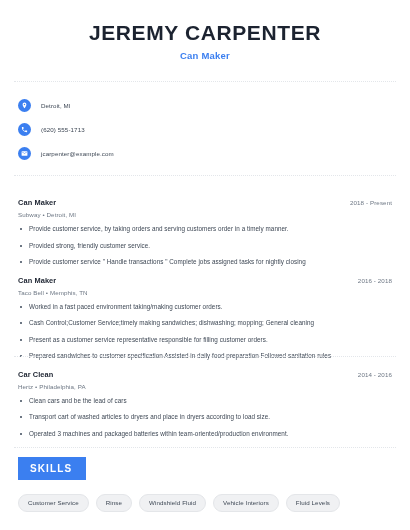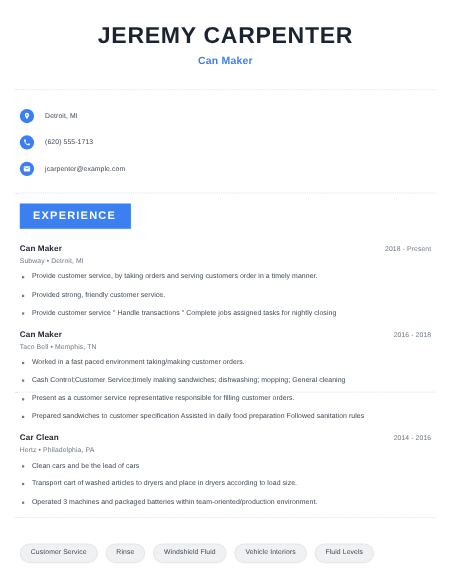--- a/index.html
+++ b/index.html
@@ -224,21 +224,20 @@
         </svg>
       </span>
       <span class="contact-text">jcarpenter@example.com</span>
     </div>
 
   </div>
 
   <div class="divider"></div>
 
   <div class="section">
-    <div class="section-heading">EXPERIENCE</div>
 
     <div class="entries">
 
       <div class="entry">
         <div class="entry-top">
           <span class="entry-role">Can Maker</span>
           <span class="entry-dates">2018 - Present</span>
         </div>
         <div class="entry-meta">Subway • Detroit, MI</div>
         <ul class="bullets">
@@ -274,20 +273,21 @@
           <li>Operated 3 machines and packaged batteries within team-oriented/production environment.</li>
         </ul>
       </div>
 
     </div>
   </div>
 
   <div class="divider"></div>
 
   <div class="section">
+    <div class="section-heading">SKILLS</div>
 
     <div class="skills-wrap">
       <span class="skill-pill">Customer Service</span>
       <span class="skill-pill">Rinse</span>
       <span class="skill-pill">Windshield Fluid</span>
       <span class="skill-pill">Vehicle Interiors</span>
       <span class="skill-pill">Fluid Levels</span>
 
     </div>
   </div>

